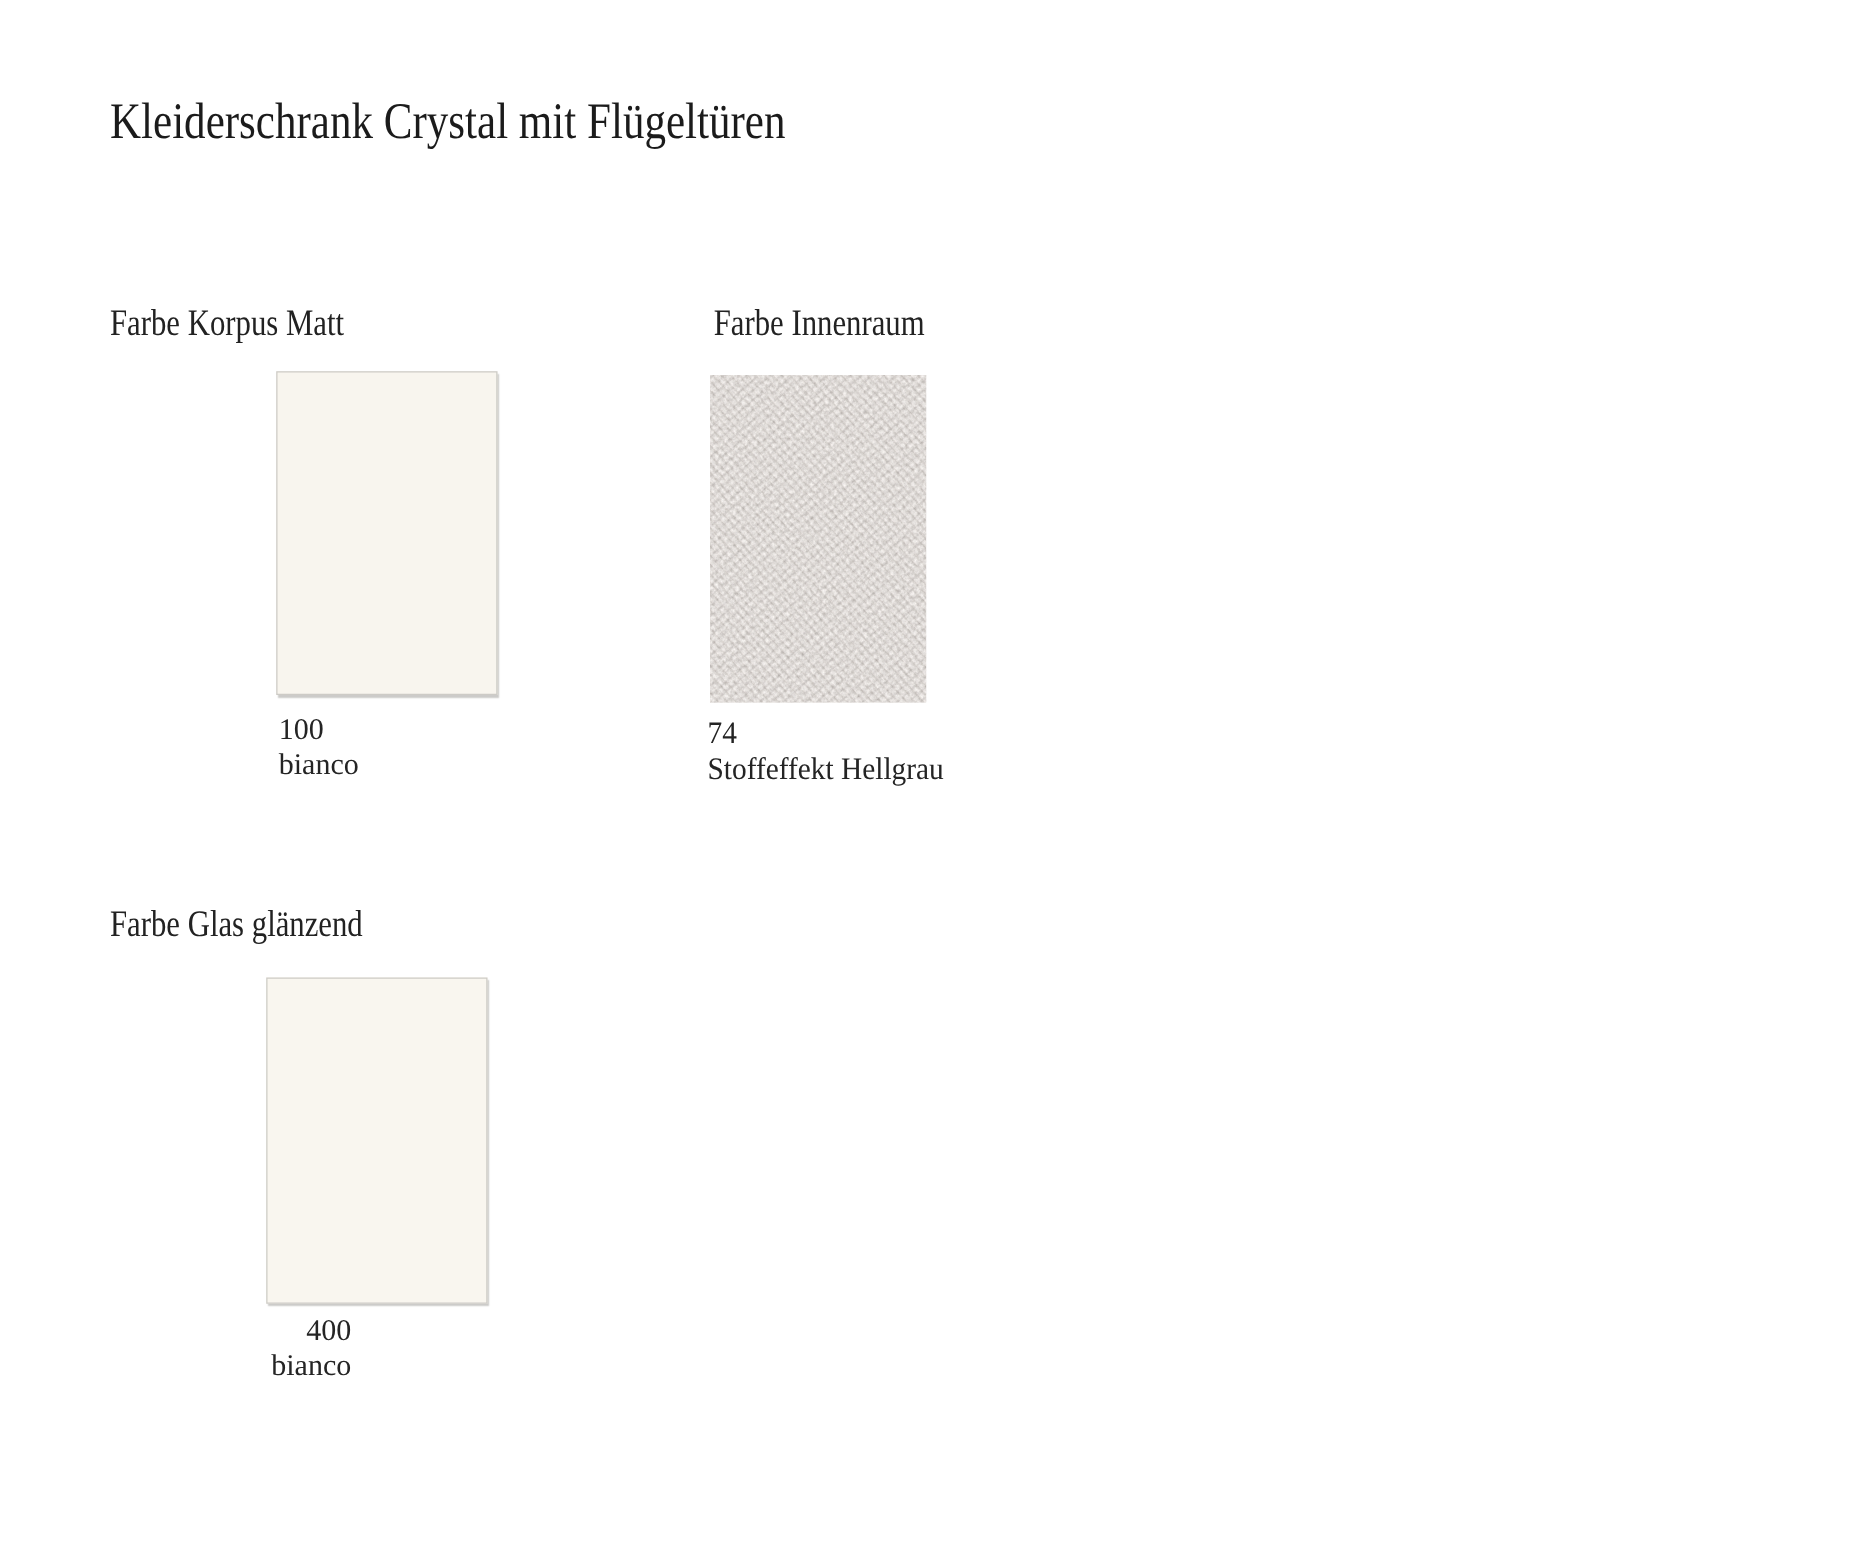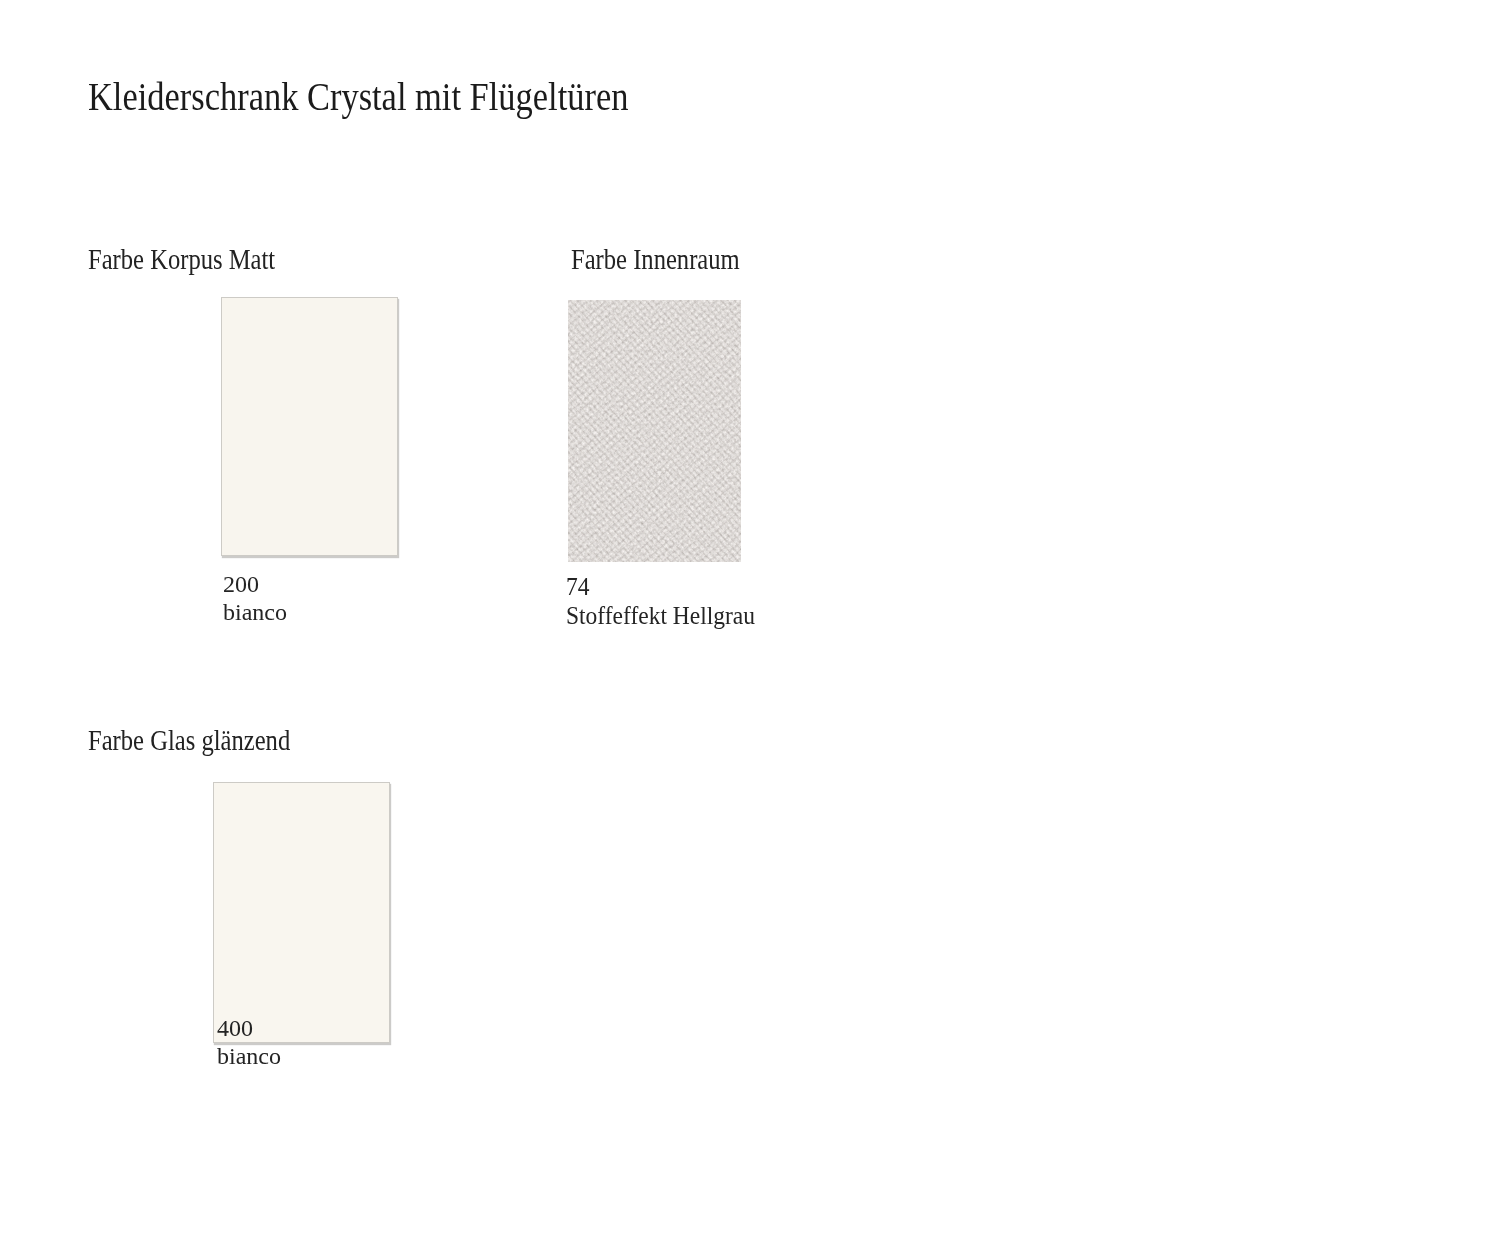--- a/index.html
+++ b/index.html
@@ -65,42 +65,42 @@
   }
 
   .swatch-caption {
     position: absolute;
     font-size: 24px;
     line-height: 28px;
     color: #242424;
     white-space: nowrap;
   }
   .caption-korpus { left: 223px; top: 570px; }
-  .caption-glas   { left: 217px; top: 1014px; }
+  .caption-glas   { left: 217px; top: 1051px; text-align: right; }
   .caption-innenraum {
     left: 566px; top: 572px;
     font-size: 25px;
     line-height: 29px;
     transform: scaleX(0.94);
     transform-origin: 0 0;
   }
 </style>
 </head>
 <body>
 
 <div class="canvas">
 
   <h1 class="page-title">Kleiderschrank Crystal mit Flügeltüren</h1>
 
   <div class="section-label label-korpus">Farbe Korpus Matt</div>
 
   <div class="swatch-solid swatch-korpus" style="background-color: rgb(248, 245, 238);"></div>
 
   <div class="swatch-caption caption-korpus">
-    <div>200</div>
+    <div>100</div>
     <div>bianco</div>
   </div>
 
   <div class="section-label label-innenraum">Farbe Innenraum</div>
 
   <div class="swatch-fabric">
     <svg viewBox="0 0 173 262" preserveAspectRatio="none" aria-hidden="true">
       <defs>
         <filter id="fabricNoise" x="-5%" y="-5%" width="110%" height="110%">
           <feTurbulence type="fractalNoise" baseFrequency="0.42 0.38" numOctaves="3" seed="7" stitchTiles="stitch"></feTurbulence>

